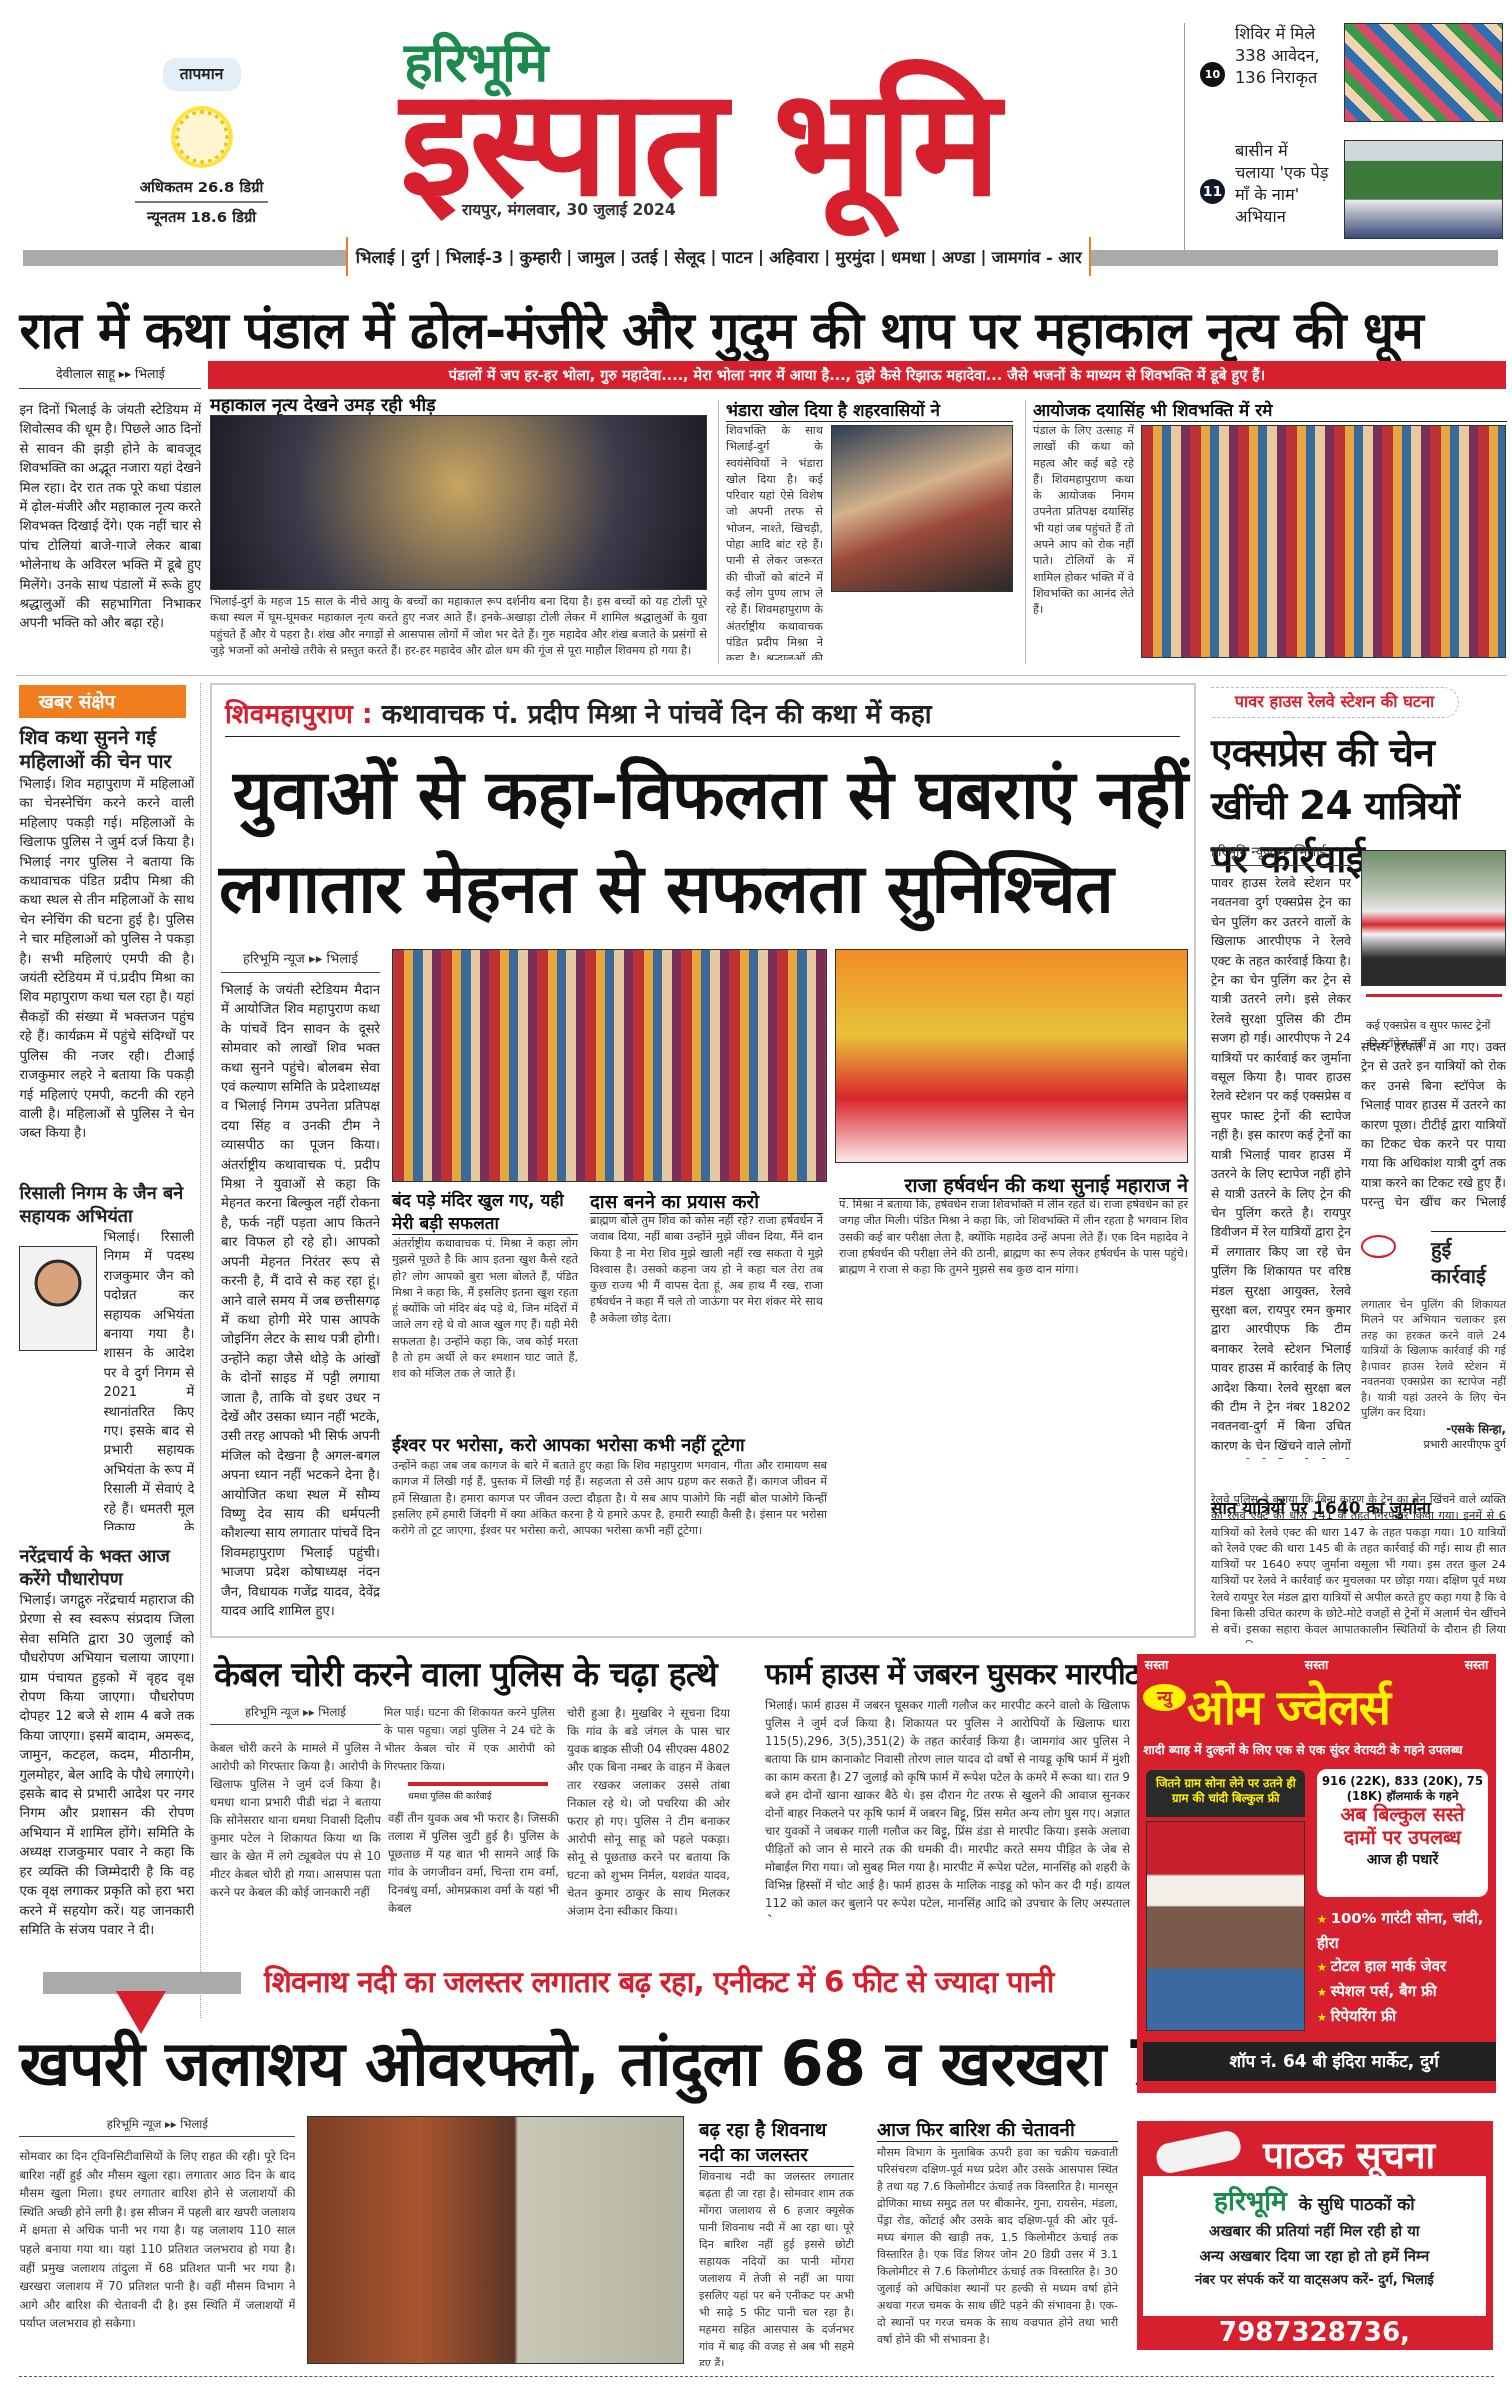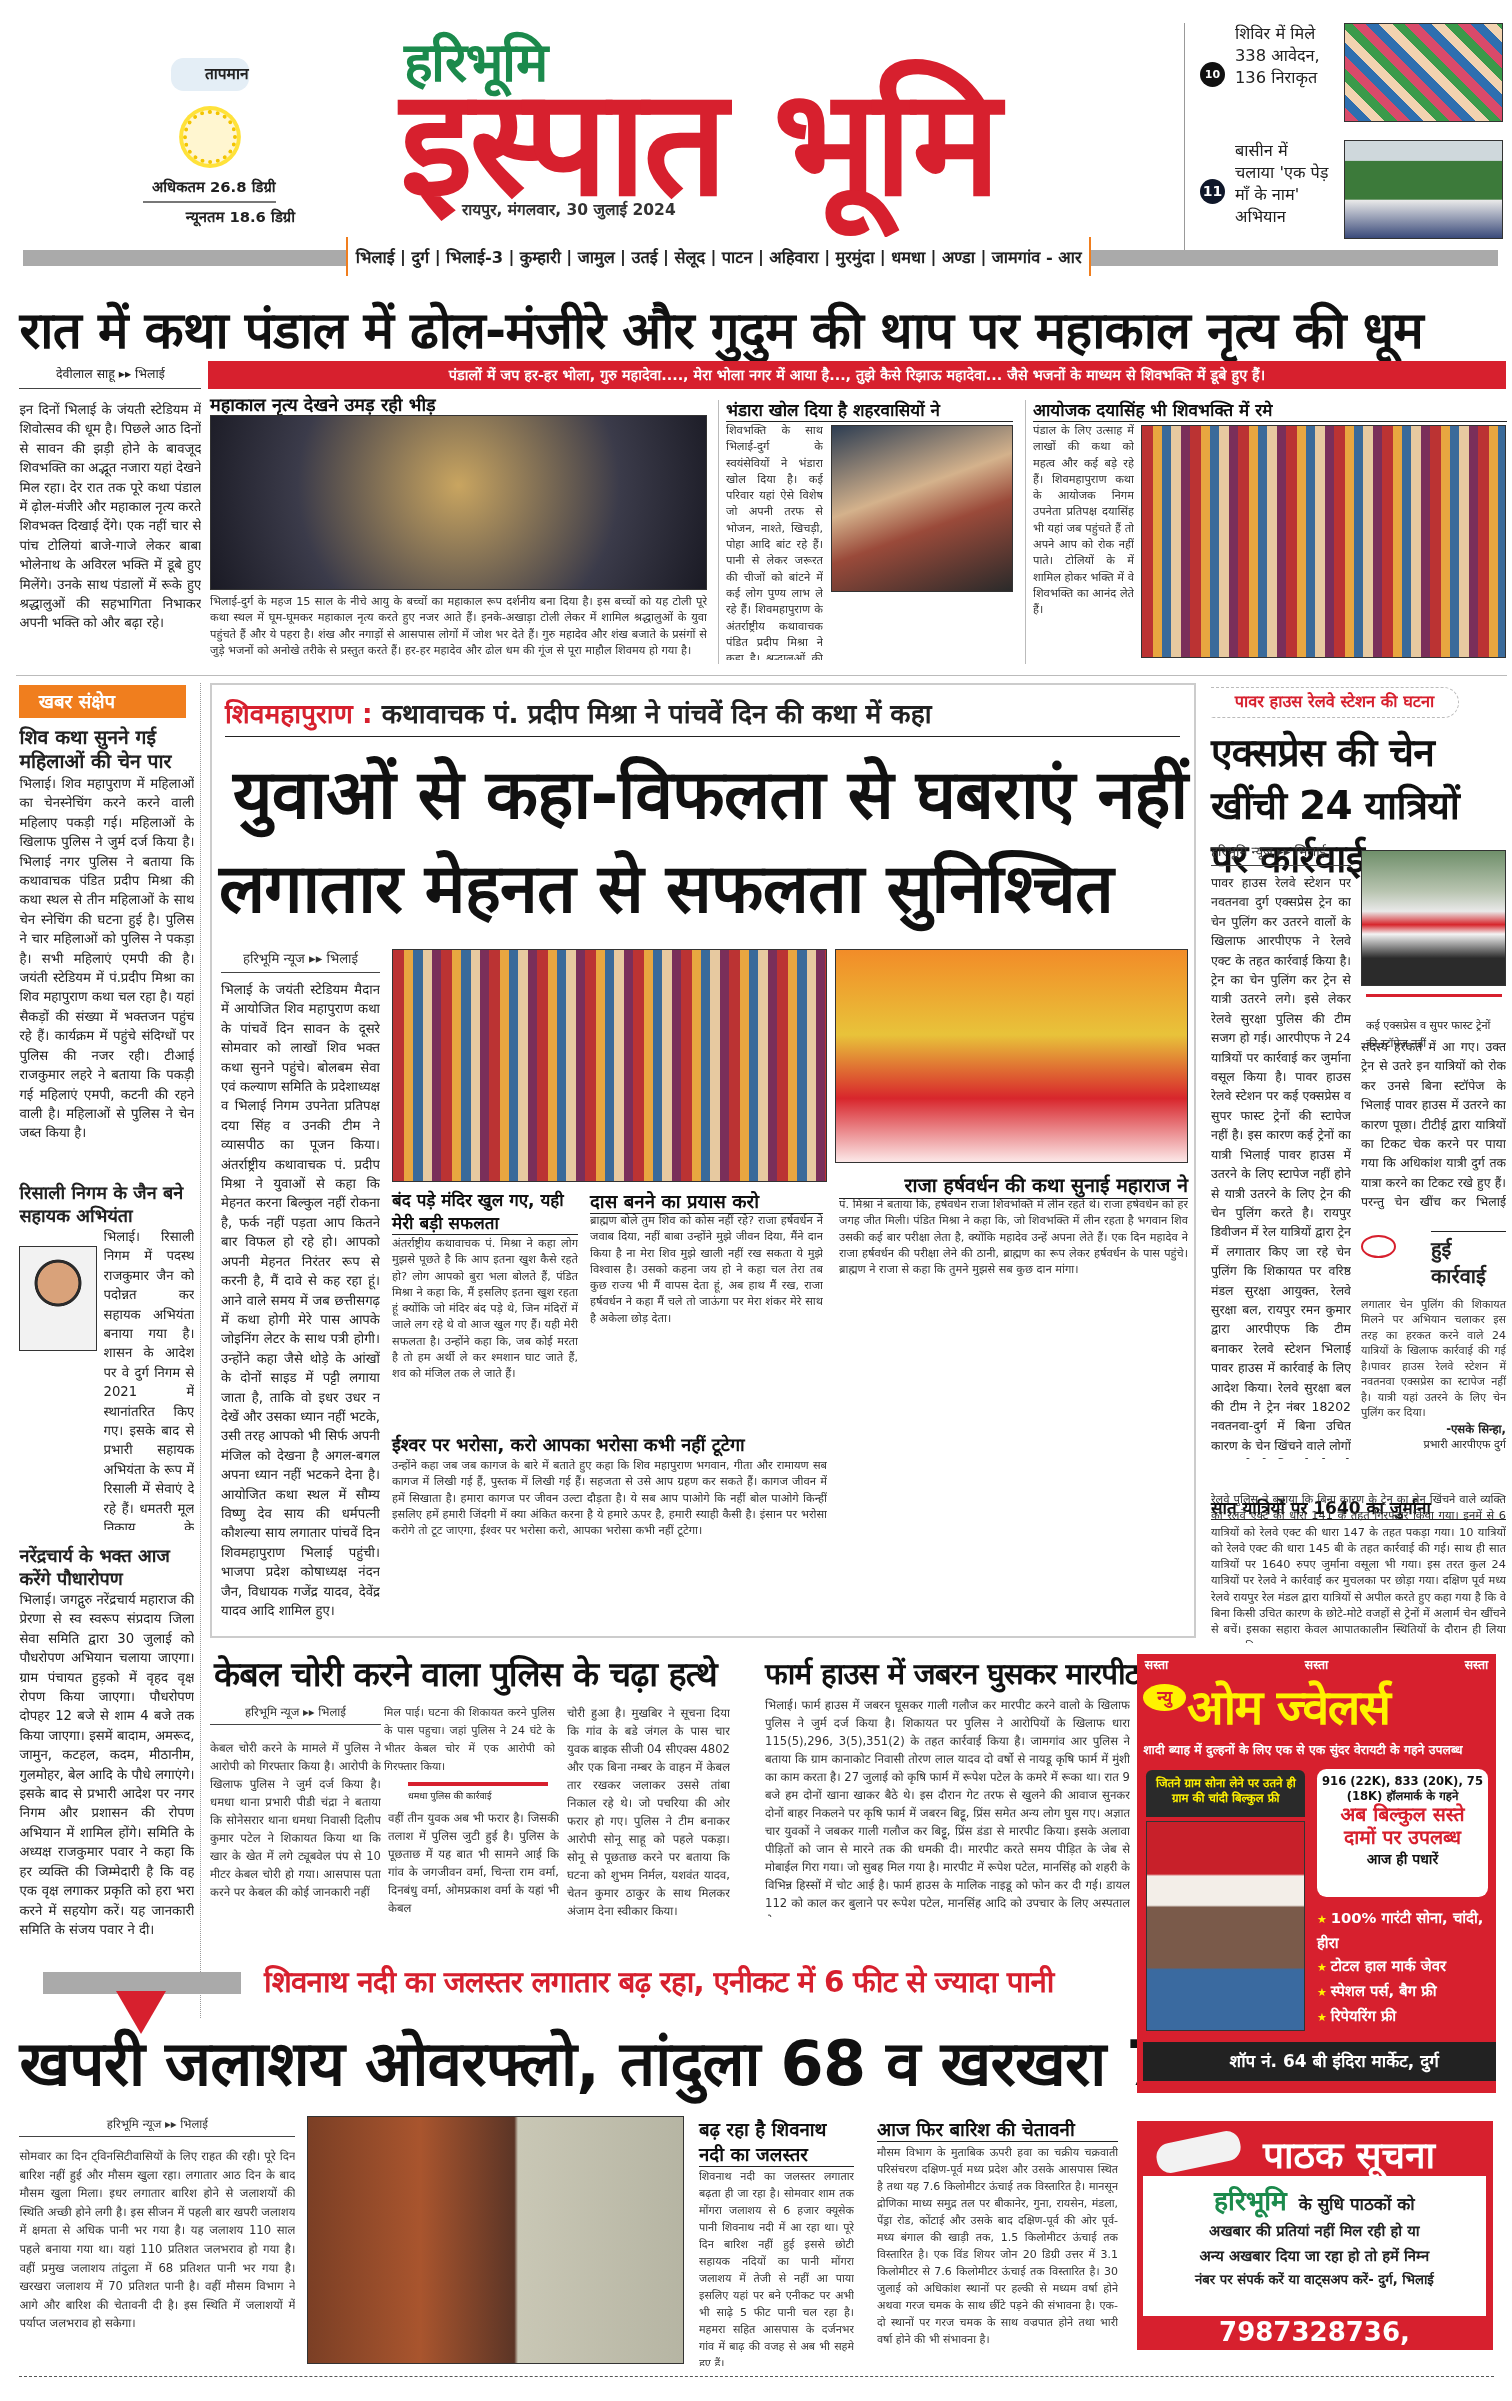--- a/index.html
+++ b/index.html
@@ -21,21 +21,21 @@
   .photo.tree{background:linear-gradient(180deg,#cfd8dc 0 20%,#3c7a3a 21% 60%,#e9e9e9 61%,#3a4a7a 100%)}
   .headline{font-weight:bold;color:#111;letter-spacing:-0.8px;white-space:nowrap}
   .sub-head{font-weight:bold;color:#111;border-bottom:1.6px solid #222;white-space:nowrap}
   .vdiv{position:absolute;border-left:0.8px solid #bbb}
   .hdiv{position:absolute;border-top:0.8px solid #bbb}
   .dash{position:absolute;border-top:1.6px dashed #555}
 </style>
 </head>
 <body>
 
-<div class="abs" style="left:124px;top:58px;width:171px;height:202px;text-align:right">
+<div class="abs" style="left:116px;top:58px;width:171px;height:202px;text-align:center">
   <div style="margin:0 auto;width:78px;height:33px;line-height:33px;background:#e4eef6;border-radius:12.4px;font-weight:bold;font-size:15.5px">तापमान</div>
   <div style="margin:19.4px auto 11.6px;width:54px;height:54px;border-radius:50%;background:#fff6d0;border:4.7px dotted #f3c400;box-shadow:0 0 0 3.9px #ffe23a"></div>
   <div style="font-size:14.8px;font-weight:bold;border-bottom:2.3px solid #777;padding-bottom:4.7px;margin:0 19.4px">अधिकतम 26.8 डिग्री</div>
   <div style="font-size:14.8px;font-weight:bold;margin-top:3px">न्यूनतम 18.6 डिग्री</div>
 </div>
 
 <div class="abs" style="left:404px;top:23px;font-size:54px;font-weight:bold;color:#1b8a4c;letter-spacing:-1.6px">हरिभूमि</div>
 <div class="abs" style="left:400px;top:47px;font-size:148px;font-weight:bold;color:#d7202e;letter-spacing:-3.1px;white-space:nowrap;line-height:1.3">इस्पात भूमि</div>
 <div class="abs" style="left:462px;top:198px;font-size:15.5px;font-weight:bold;color:#333">रायपुर, मंगलवार, 30 जुलाई 2024</div>
 

